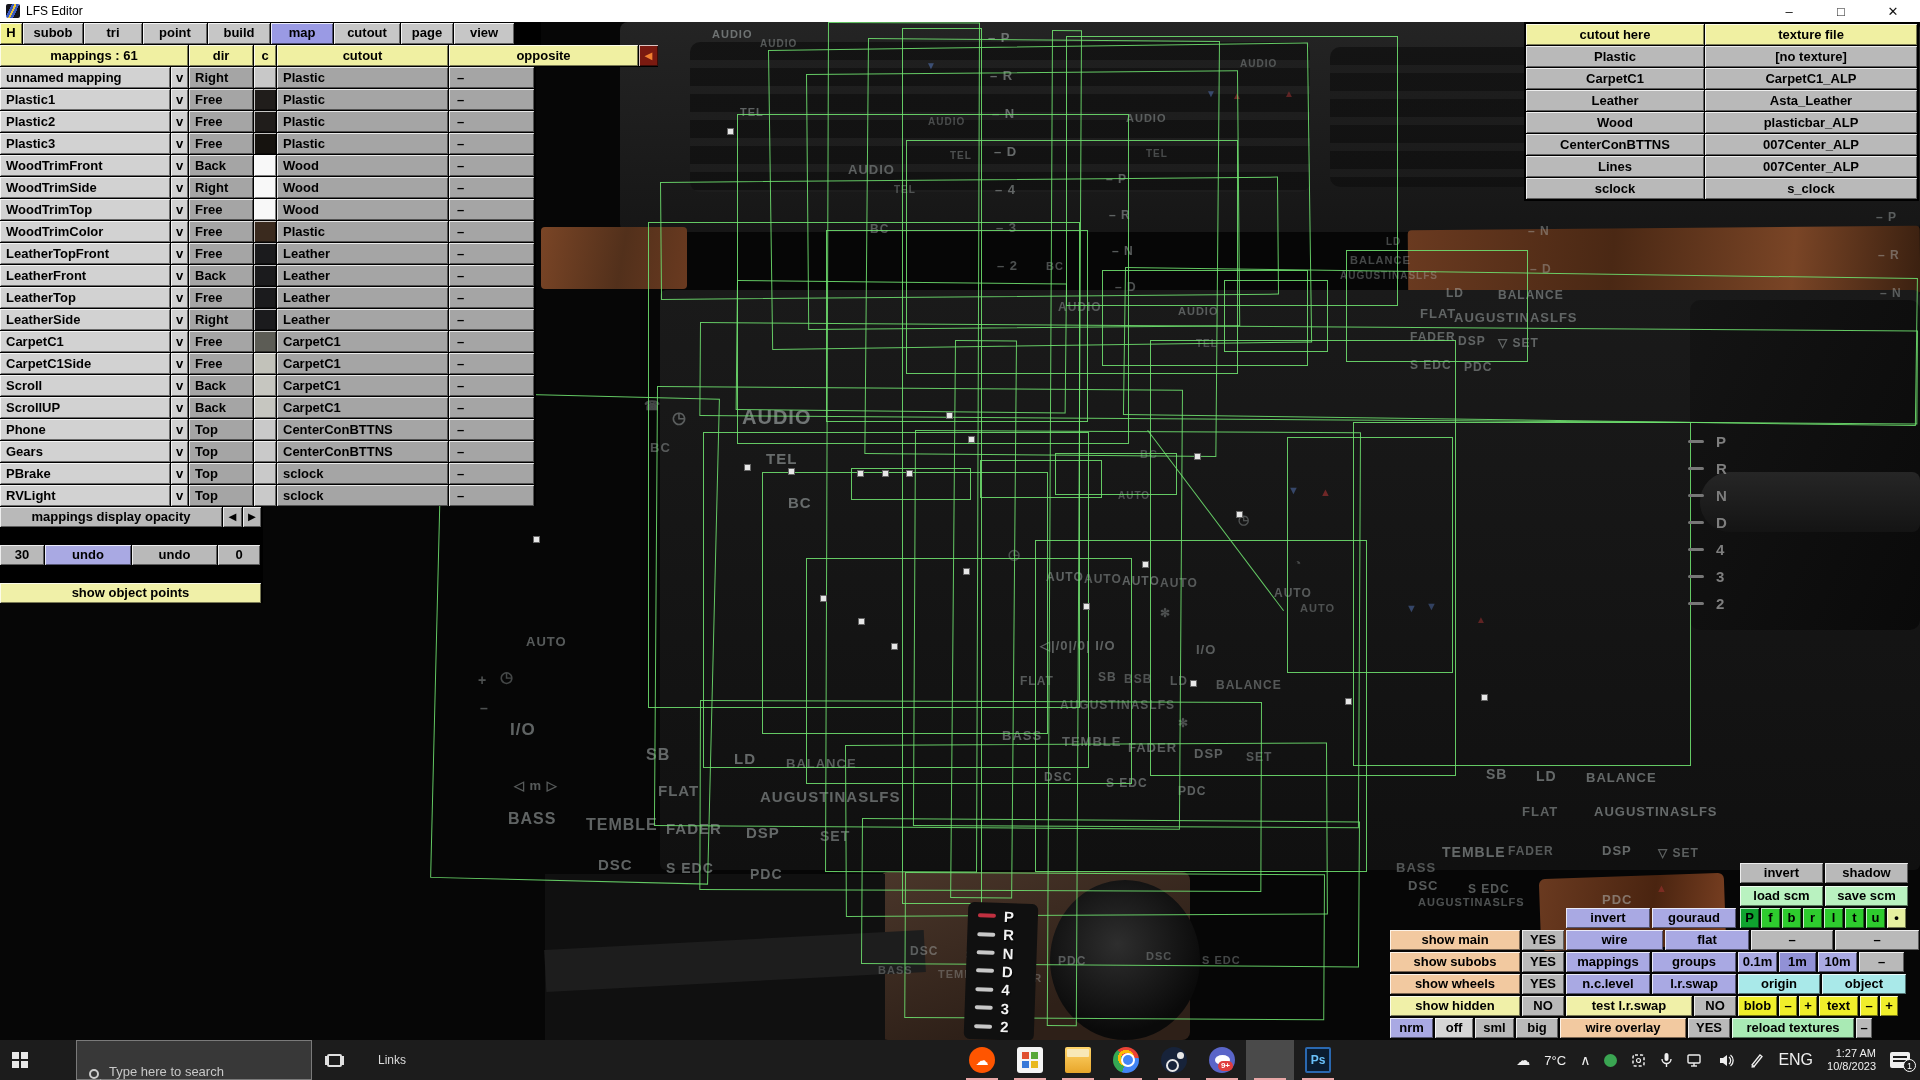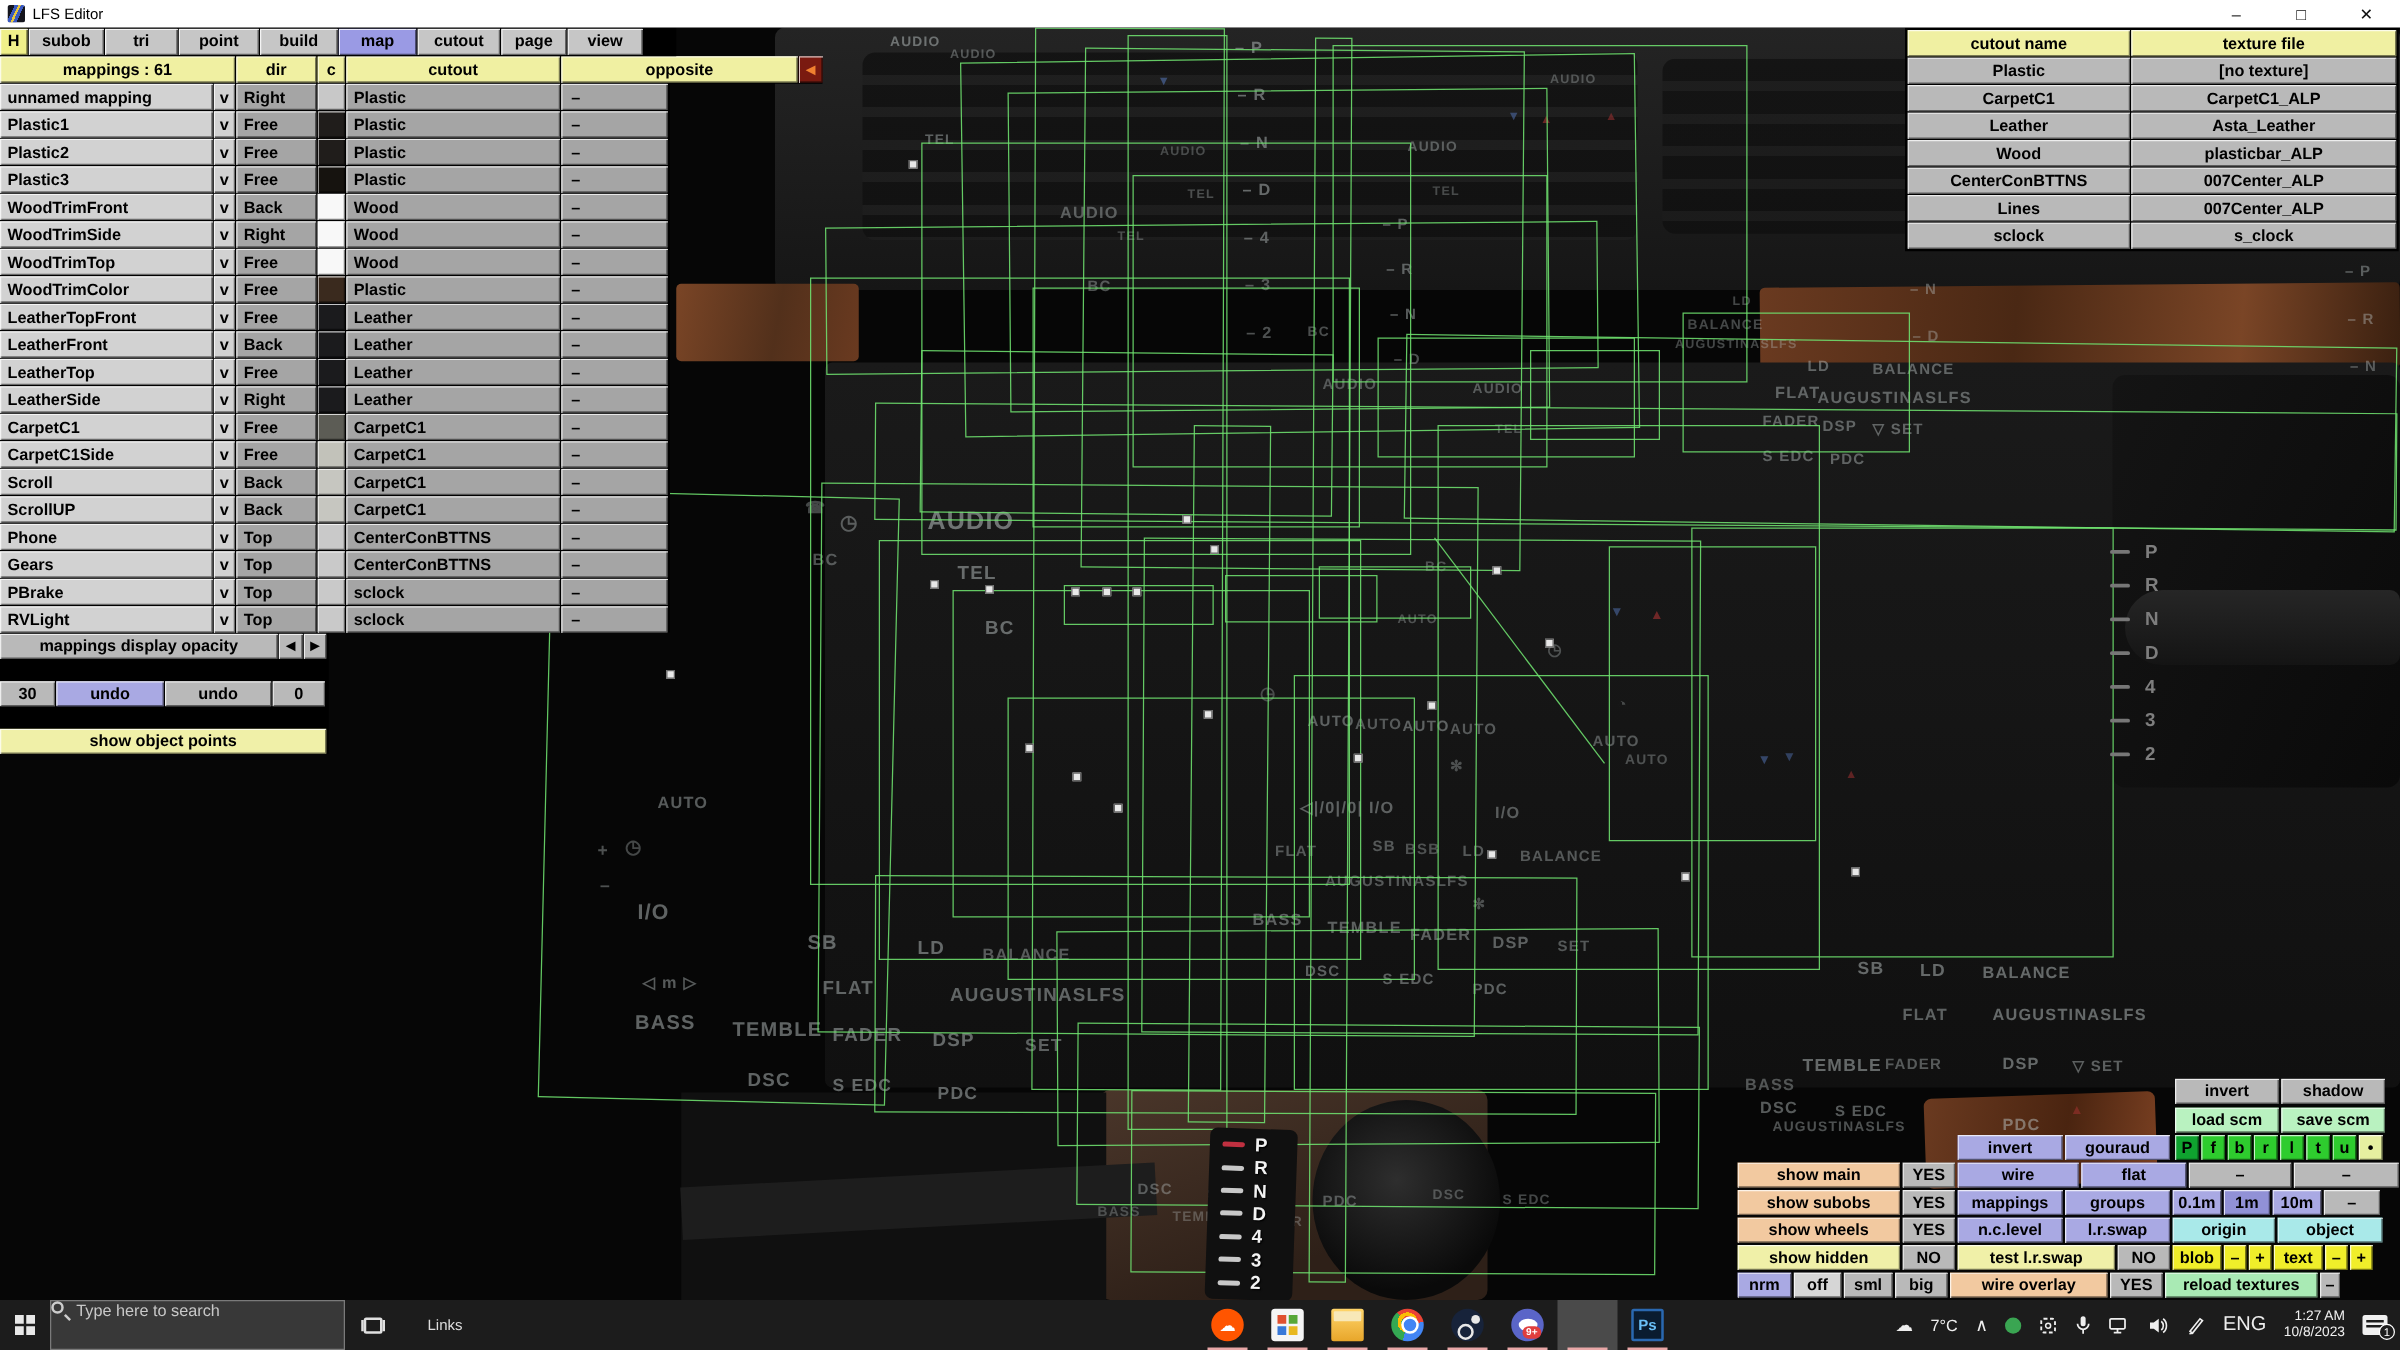--- a/index.html
+++ b/index.html
@@ -74,21 +74,21 @@
   #right-controls .abs { position:absolute; display:flex; gap:2px; pointer-events:auto; }
   .gbtn { text-align:center; }
 
   
   #taskbar { position:absolute; left:0; top:1040px; width:1920px; height:40px; background:#1c1c1c;
     z-index:40; display:flex; align-items:center; }
   #start-btn { width:40px; height:40px; display:flex; align-items:center; justify-content:center; }
   #win-logo { width:16px; height:16px; display:grid; grid-template-columns:7px 7px; grid-template-rows:7px 7px; gap:2px; }
   #win-logo i { background:#e8e8e8; }
   #search-box { width:236px; height:40px; background:#383838; border:1px solid #7a7a7a;
-    display:flex; align-items:flex-start; gap:10px; }
+    display:flex; align-items:flex-end; padding-left:12px; gap:10px;margin-left:36px; }
   #search-glass { width:10px; height:10px; border:2px solid #cccccc; border-radius:50%; position:relative; }
   #search-glass::after { content:""; position:absolute; width:6px; height:2px; background:#ccc;
     transform:rotate(45deg); left:8px; top:10px; }
   #search-text { color:#c8c8c8; font-size:13px; }
   #taskview { width:44px; height:40px; display:flex; align-items:center; justify-content:center; }
   #taskview span { width:15px; height:13px; border:2px solid #e0e0e0; border-radius:2px;
     box-shadow:4px 0 0 -2px #e0e0e0, -4px 0 0 -2px #e0e0e0; }
   #links-label { color:#dddddd; font-size:12px; margin-left:22px; }
   #app-icons { position:absolute; left:958px; top:0; height:40px; display:flex; }
   .app { width:48px; height:40px; position:relative; display:flex; align-items:center; justify-content:center; }
@@ -641,21 +641,21 @@
         <div class="cell c-gray" style="width:42px; text-align:center">0</div>
       </div>
       <div class="frow">
         <div class="cell c-py" style="width:261px; text-align:center">show object points</div>
       </div>
     </div>
   </div>
 
   <div id="cutouts-panel">
     <div class="crow">
-      <div class="cell c-yellowhdr cc-name">cutout name</div>
+      <div class="cell c-yellowhdr cc-name">cutout here</div>
       <div class="cell c-yellowhdr cc-tex">texture file</div>
     </div>
     <div id="cutouts-rows" style="display: flex; flex-direction: column; gap: 1px;">
         <div class="crow">
           <div class="cell c-gray cc-name">Plastic</div>
           <div class="cell c-gray cc-tex">[no texture]</div>
         </div>
         <div class="crow">
           <div class="cell c-gray cc-name">CarpetC1</div>
           <div class="cell c-gray cc-tex">CarpetC1_ALP</div>

